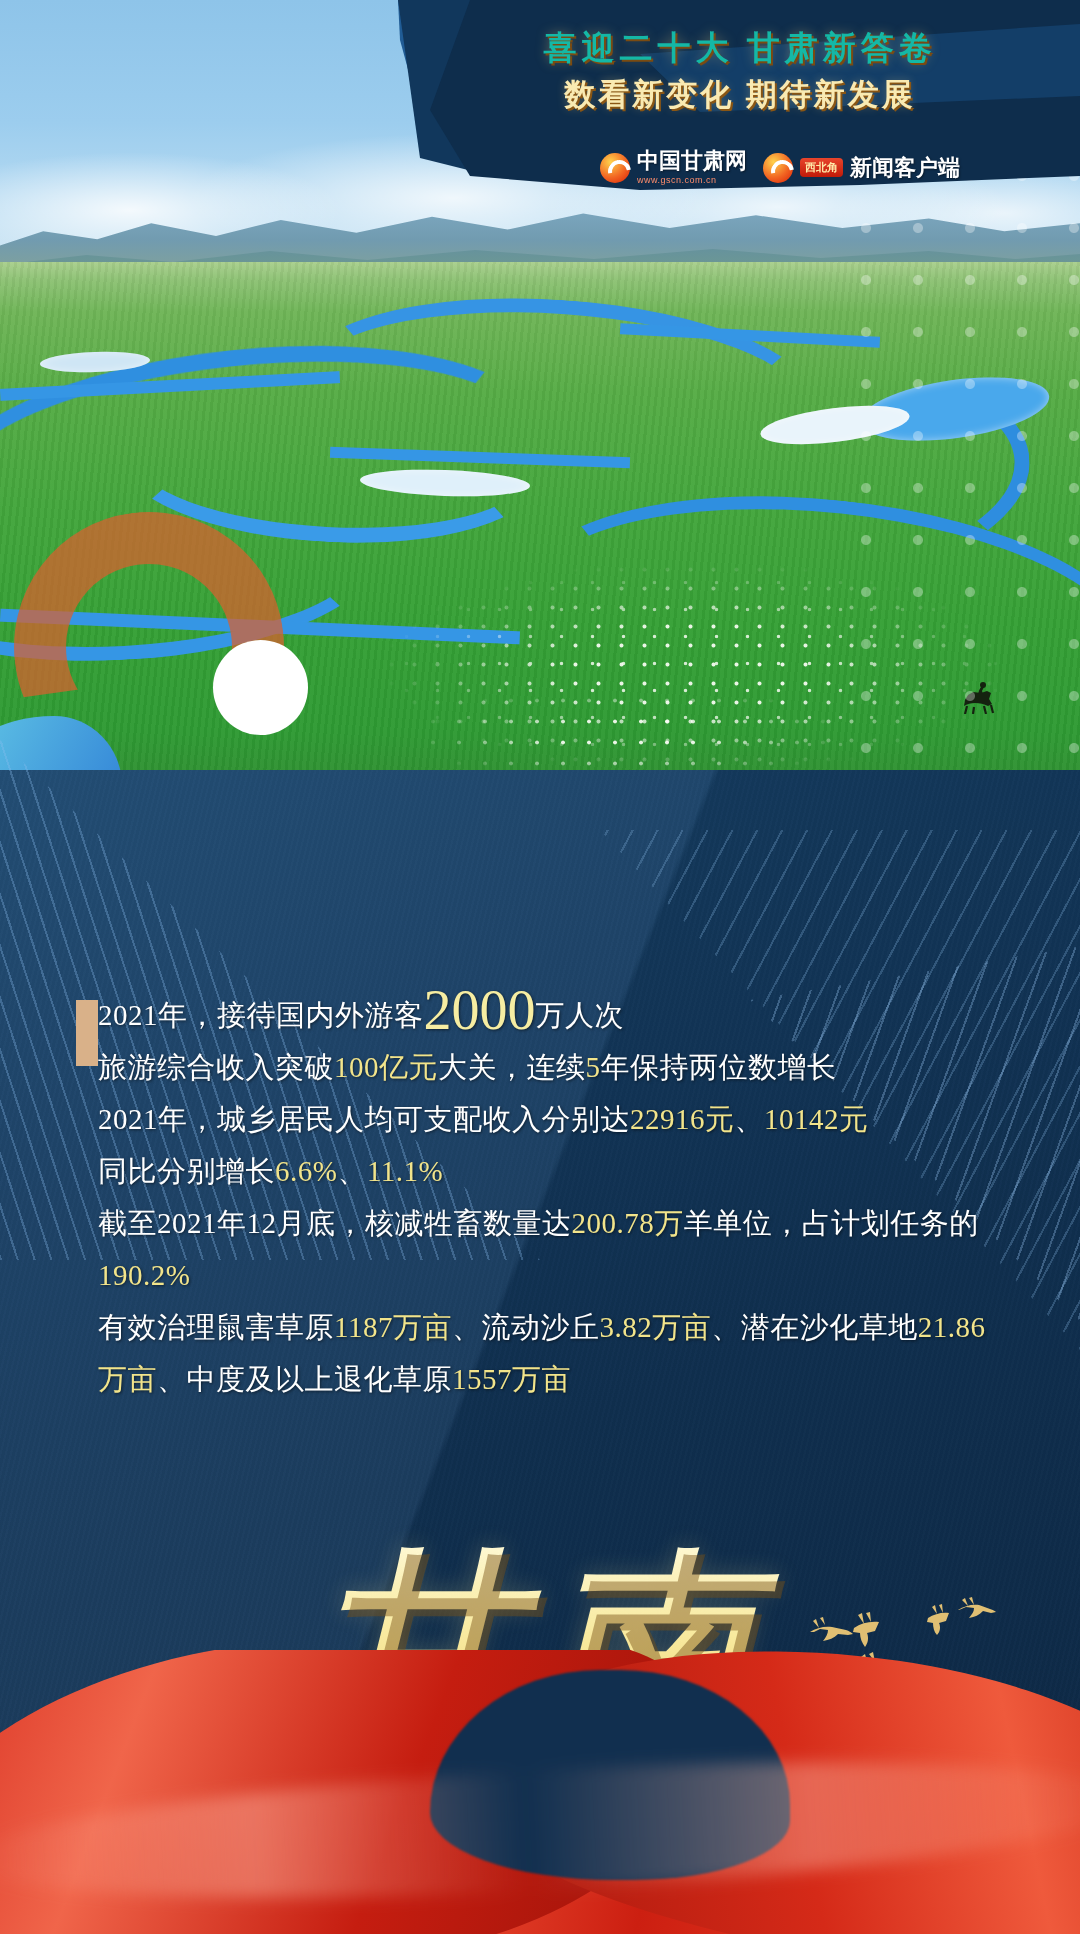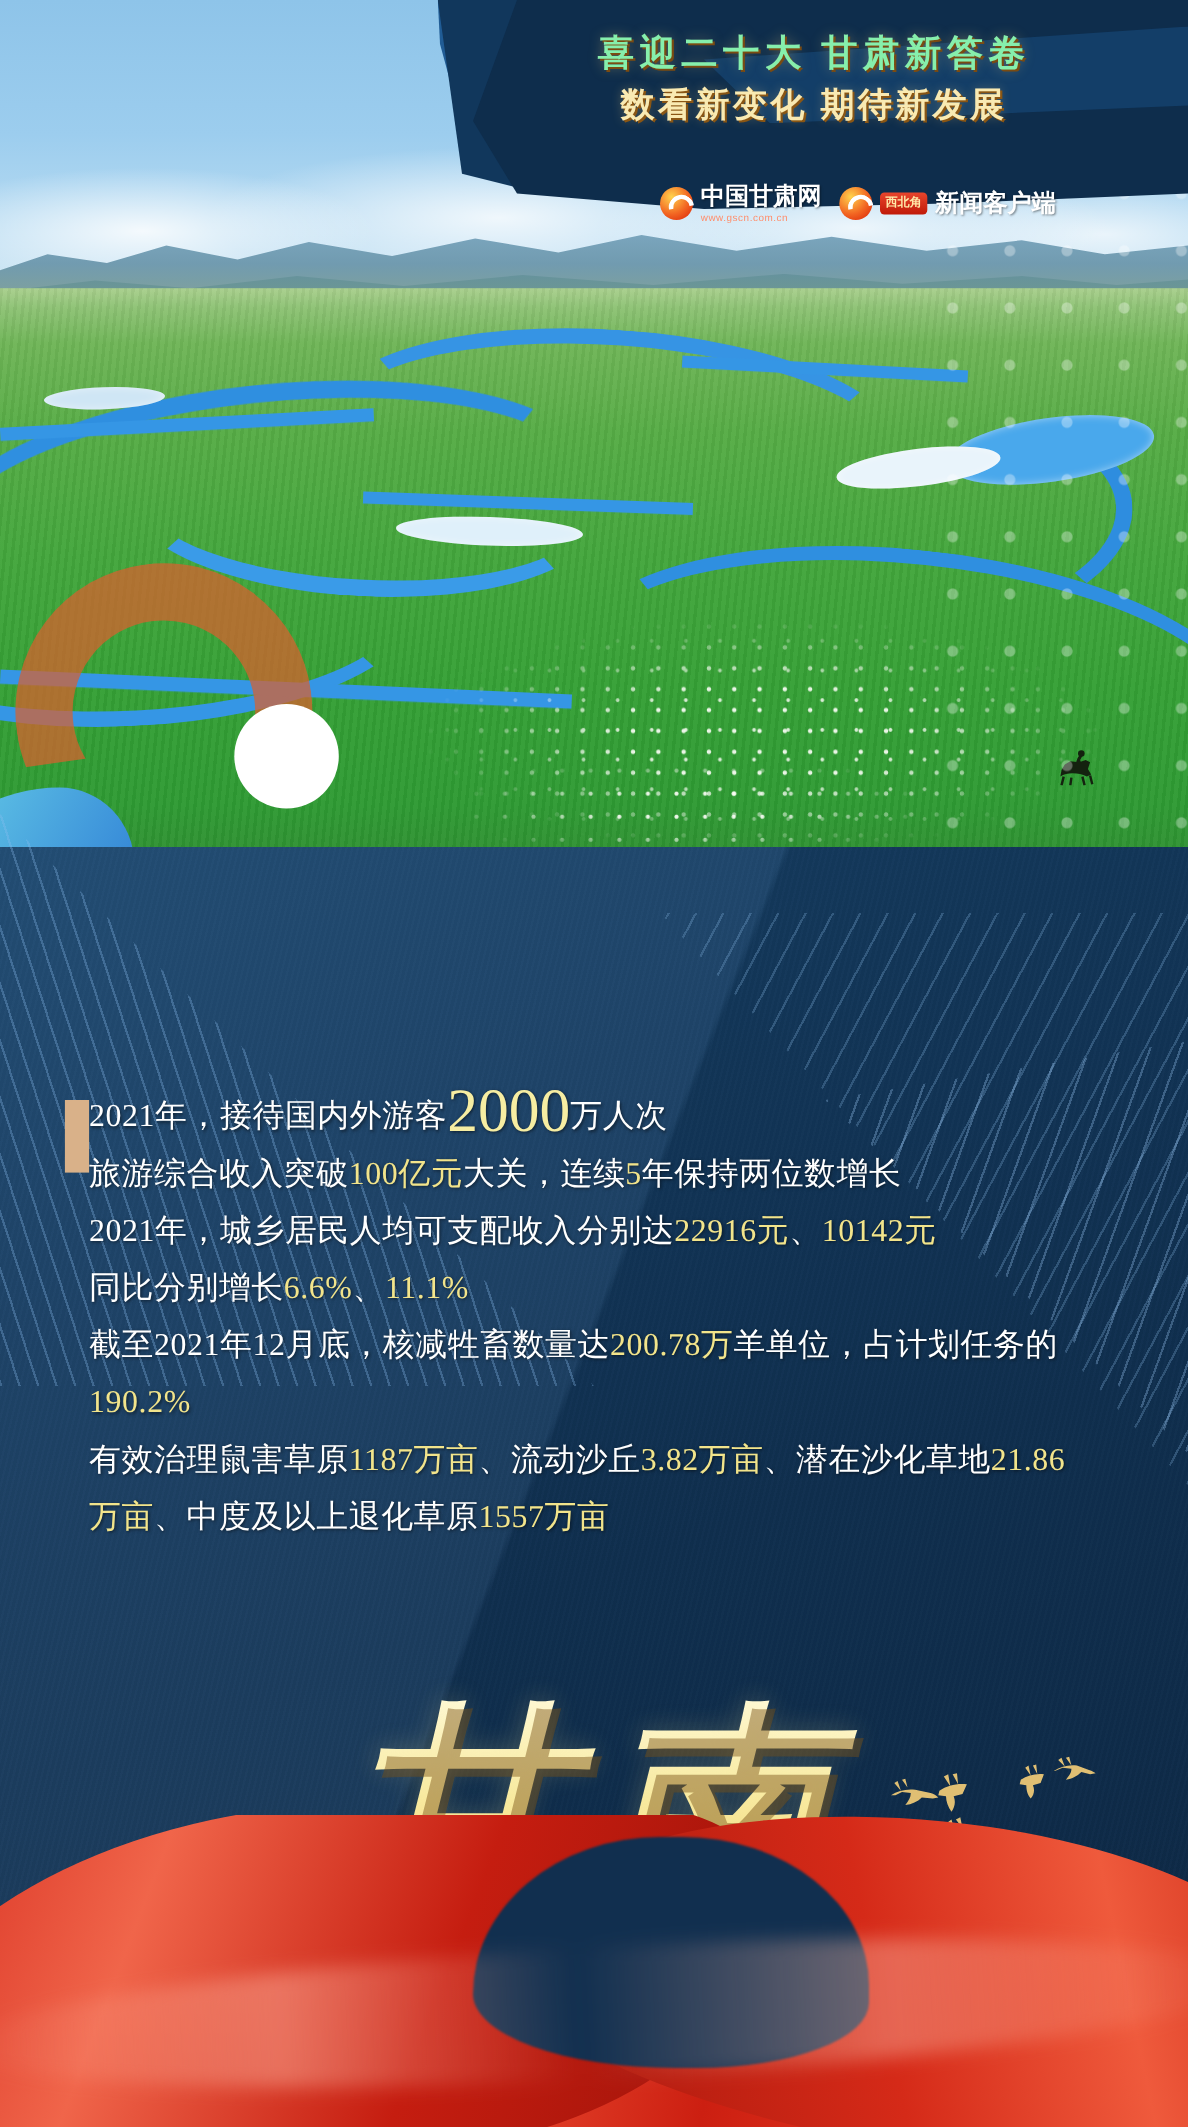--- a/index.html
+++ b/index.html
@@ -172,34 +172,34 @@
     position:absolute; right:0; top:0; width:1080px; height:200px;
     background:#1d5f9e;
     clip-path:polygon(640px 54px, 1080px 24px, 1080px 96px, 700px 112px);
     opacity:.35;
   }
   .hdr-title1 {
     position:absolute; left:430px; top:26px; width:620px;
     text-align:center;
     font-family:"Liberation Serif","DejaVu Serif",serif;
     font-size:33px; font-weight:bold; letter-spacing:5px;
-    color:#86efac;
+    color:#14b8a6;
     text-shadow:2px 2px 0 #7a4b12, 0 0 12px rgba(255,220,120,.35);
   }
   .hdr-title2 {
     position:absolute; left:430px; top:74px; width:620px;
     text-align:center;
     font-family:"Liberation Sans","DejaVu Sans",sans-serif;
     font-size:31px; font-weight:bold; letter-spacing:3px;
     color:#f9eab2;
     text-shadow:2px 2px 0 #8a5614, 0 0 10px rgba(255,220,120,.3);
   }
   .logos {
     position:absolute; left:600px; top:150px; width:460px;
-    display:flex; align-items:center; gap:16px;margin-top:17px;
+    display:flex; align-items:center; gap:16px;
   }
   .logo-mark {
     width:30px;height:30px;border-radius:50%;
     background:radial-gradient(circle at 35% 30%,#ffd34d,#f26522 55%,#d81e06 100%);
     position:relative; flex:0 0 auto;
   }
   .logo-mark::after{
     content:""; position:absolute; left:8px; top:7px; width:15px; height:15px;
     border:4px solid #fff; border-radius:50%;
     border-right-color:transparent; border-bottom-color:transparent;
@@ -244,21 +244,21 @@
     opacity:.6;
   }
   .rays3 {
     position:absolute; right:-40px; top:940px; width:460px; height:420px;
     background:repeating-linear-gradient(-70deg,
       rgba(160,205,250,.30) 0 2px, rgba(255,255,255,0) 2px 26px);
     clip-path:polygon(460px 0, 460px 420px, 90px 60px);
   }
 
   
-  .statblock { position:absolute; left:81px; top:988px; width:900px; }
+  .statblock { position:absolute; left:98px; top:988px; width:900px; }
   .accent-bar {
     position:absolute; left:-22px; top:12px; width:22px; height:66px;
     background:#d9b189;
   }
   .stat-line {
     color:#ffffff;
     font-family:"Liberation Serif","DejaVu Serif",serif;
     font-size:29px;
     line-height:52px;
     letter-spacing:.5px;

